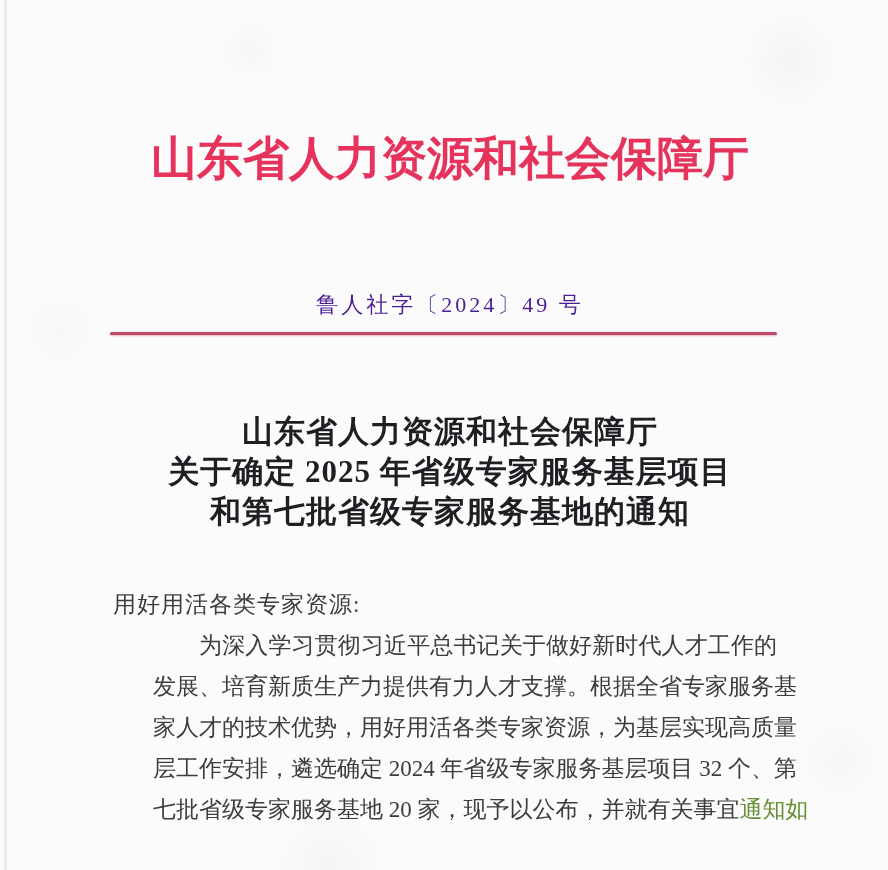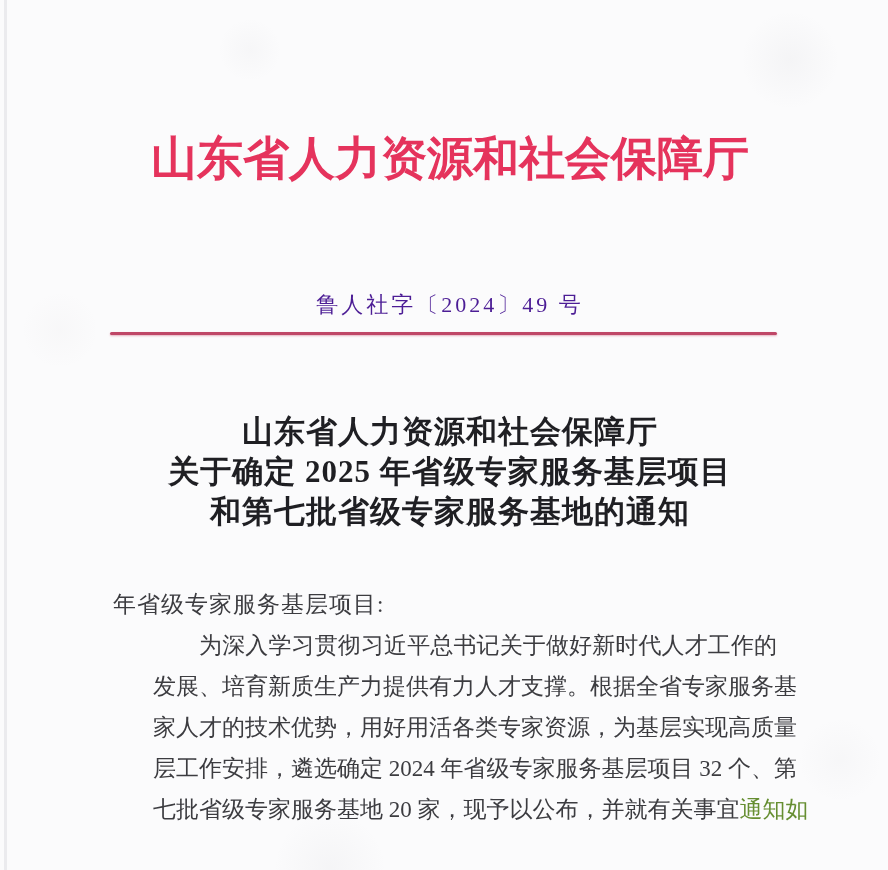--- a/index.html
+++ b/index.html
@@ -125,21 +125,21 @@
 
   <div class="red-divider" style="background: rgb(191, 71, 103);"></div>
 
   <div class="doc-title" style="color: rgb(31, 31, 35);">
     <div>山东省人力资源和社会保障厅</div>
     <div>关于确定 2025 年省级专家服务基层项目</div>
     <div>和第七批省级专家服务基地的通知</div>
   </div>
 
   <div class="body-block" style="color: rgb(60, 60, 64);">
-    <div class="salutation">年省级专家服务基层项目:</div>
+    <div class="salutation">用好用活各类专家资源:</div>
     <div class="para-line indent">为深入学习贯彻习近平总书记关于做好新时代人才工作的</div>
     <div class="para-line">发展、培育新质生产力提供有力人才支撑。根据全省专家服务基</div>
     <div class="para-line">家人才的技术优势，用好用活各类专家资源，为基层实现高质量</div>
     <div class="para-line">层工作安排，遴选确定 2024 年省级专家服务基层项目 32 个、第</div>
     <div class="para-line">
       <span>七批省级专家服务基地 20 家，现予以公布，并就有关事宜</span><span class="faded-tail" style="color: #4d7c0f;">通知如</span>
     </div>
   </div>
 
   <div class="left-streak"></div>

